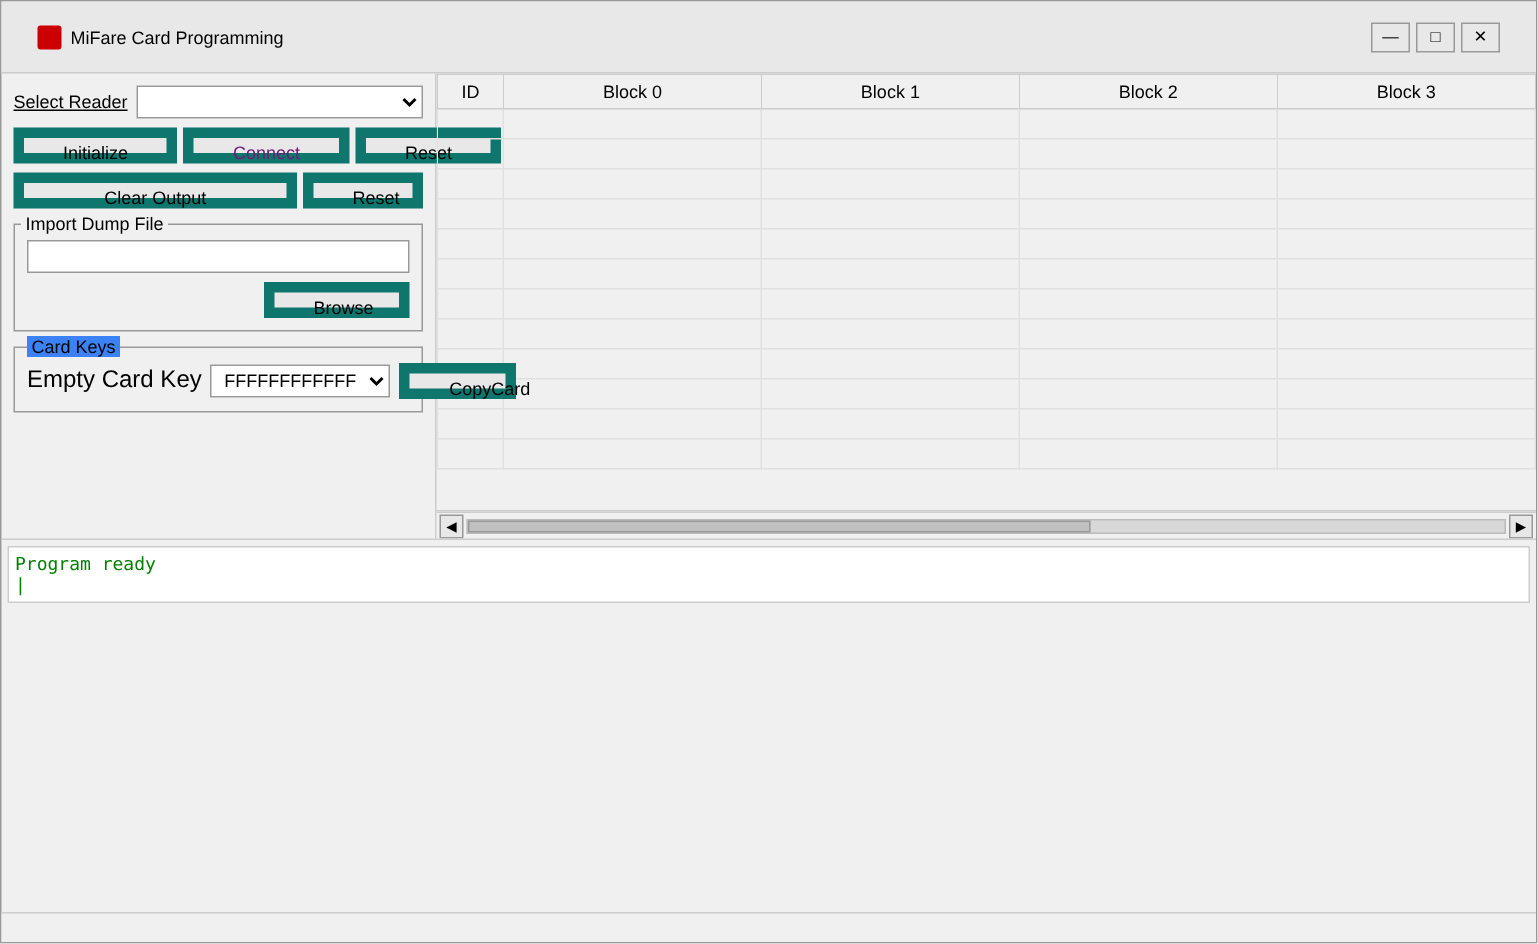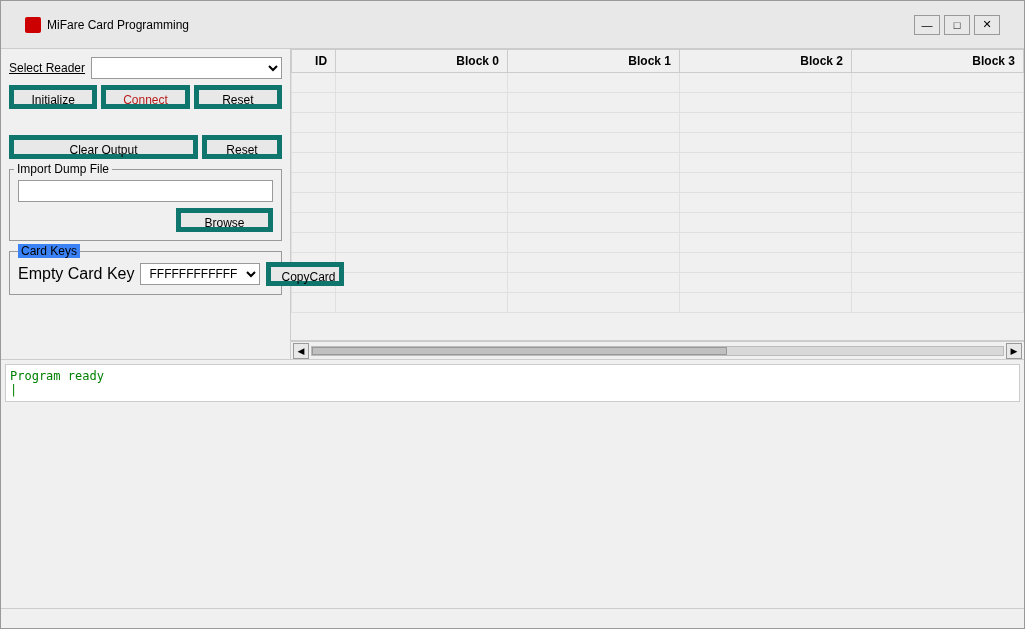--- a/index.html
+++ b/index.html
@@ -86,36 +86,35 @@
       background: white;
       padding: 0 4px;
       font-size: 12px;
     }
     .buttons-row {
       display: flex;
       gap: 4px;
       align-items: center;
     }
     .btn {
-      border: 5px solid #0f766e;
+      border: 7px solid #0f766e;
       background: #e8e8e8;
-      padding: 3px 10px;
+      padding: 3px 26px;
       font-size: 12px;
       cursor: pointer;
       height: 24px;
       white-space: nowrap;
     }
-    .btn:disabled { color: #b91c1c; cursor: default; }
+    .btn:disabled { color: #701a75; cursor: default; }
     .btn-initialize { flex: 1; }
     .btn-connect { flex: 1; }
     .btn-reset { flex: 1; }
     .second-buttons-row {
       display: flex;
       gap: 4px;
-      margin-top: 20px;
     }
     .btn-clear { flex: 1; }
     .btn-quit { margin-left: auto; width: 80px; }
     .group-box {
       border: 1px solid #999;
       padding: 6px 8px 8px 8px;
       position: relative;
       margin-top: 4px;
     }
     .group-box-title {
@@ -194,22 +193,22 @@
     }
     table {
       width: 100%;
       border-collapse: collapse;
       font-size: 12px;
     }
     table th {
       background: #f0f0f0;
       border: 1px solid #ccc;
       padding: 4px 8px;
-      text-align: right;
-      font-weight: bold;
+      text-align: center;
+      font-weight: normal;
       position: sticky;
       top: 0;
       z-index: 1;
       margin-top: 28px;
     }
     table td {
       border: 1px solid #e0e0e0;
       padding: 3px 8px;
       height: 20px;
     }

